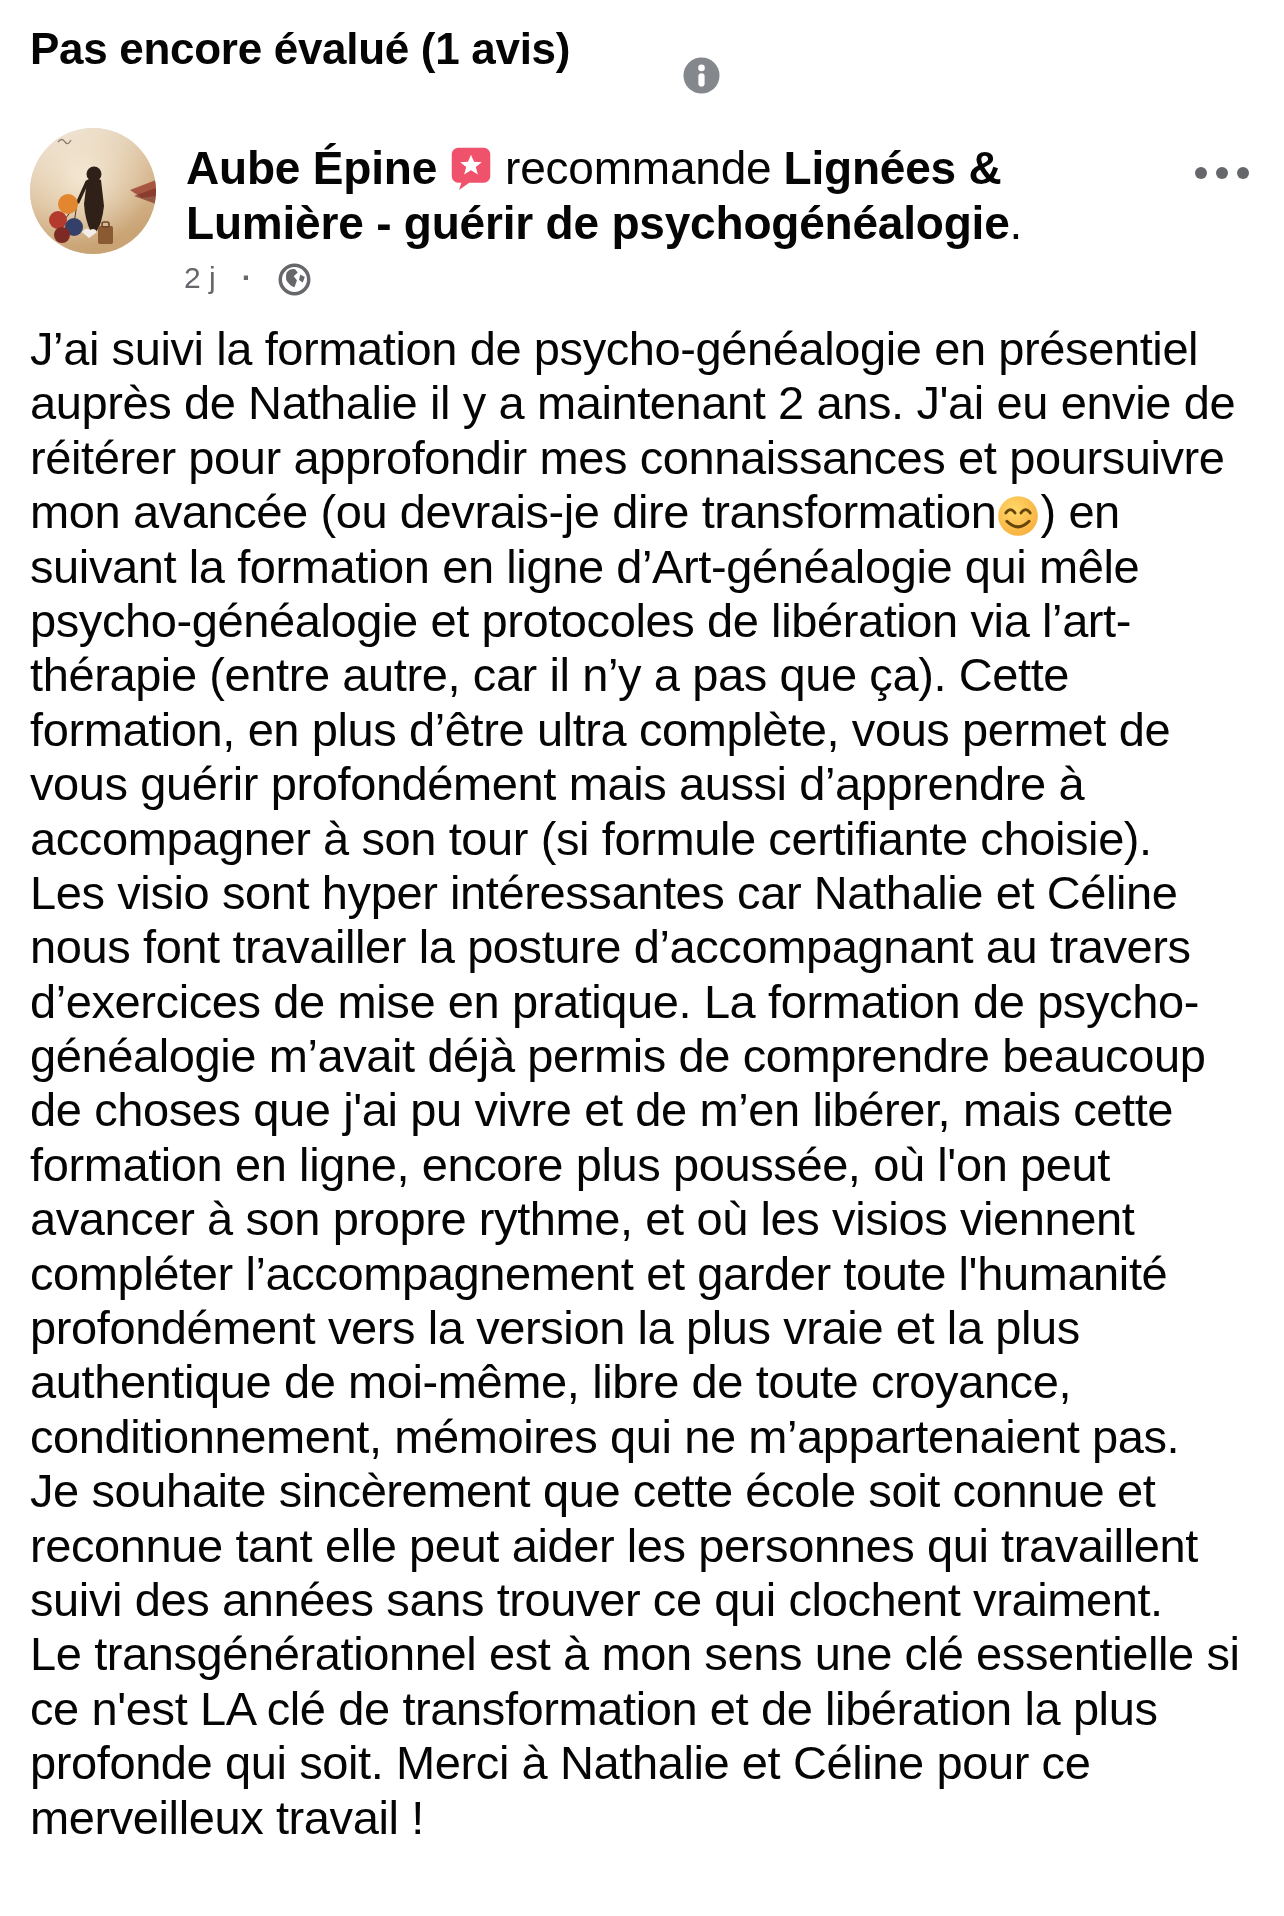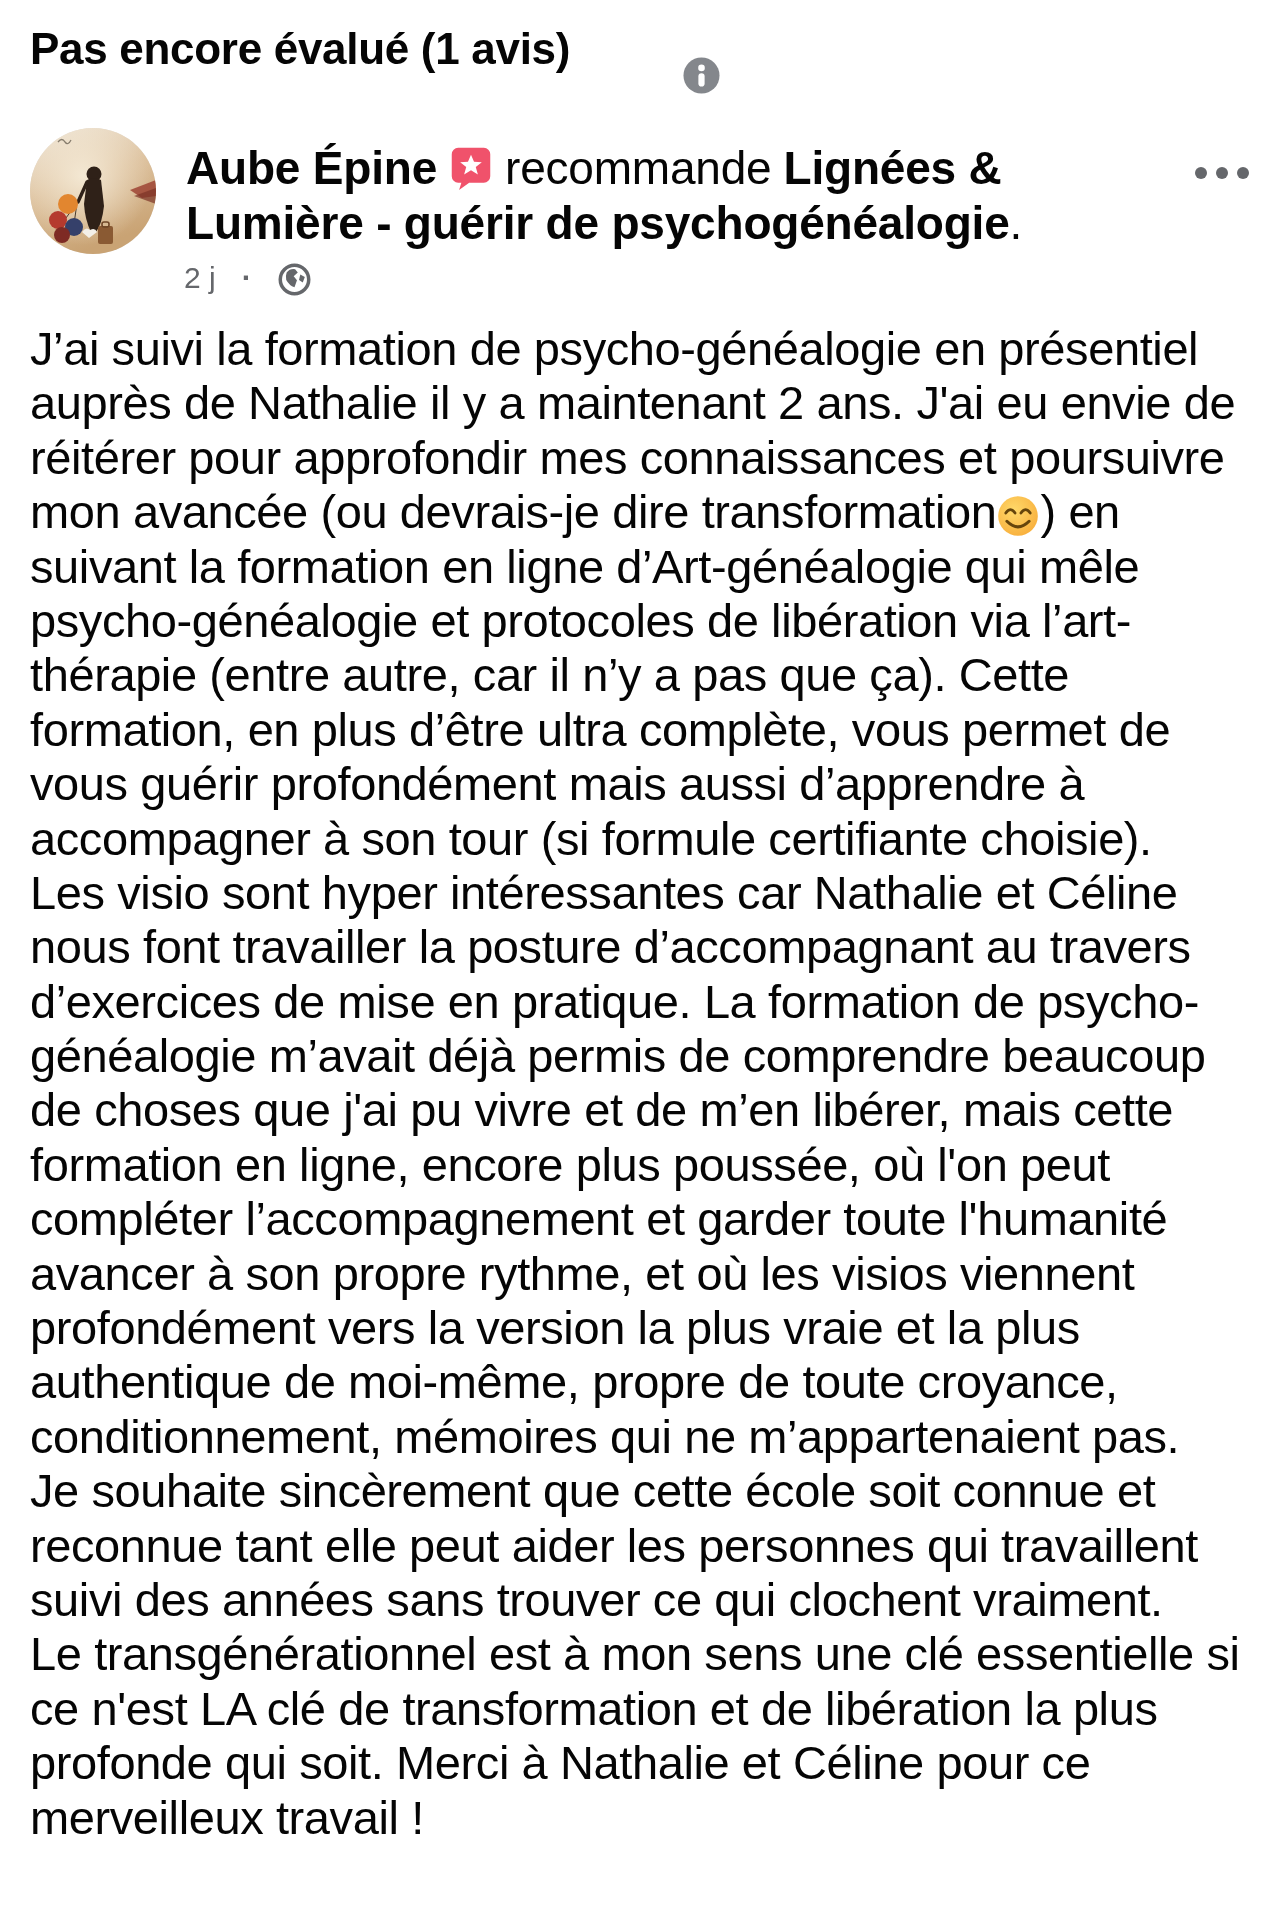--- a/index.html
+++ b/index.html
@@ -159,24 +159,24 @@
         <div class="review-line">thérapie (entre autre, car il n’y a pas que ça). Cette</div>
         <div class="review-line">formation, en plus d’être ultra complète, vous permet de</div>
         <div class="review-line">vous guérir profondément mais aussi d’apprendre à</div>
         <div class="review-line">accompagner à son tour (si formule certifiante choisie).</div>
         <div class="review-line">Les visio sont hyper intéressantes car Nathalie et Céline</div>
         <div class="review-line">nous font travailler la posture d’accompagnant au travers</div>
         <div class="review-line">d’exercices de mise en pratique. La formation de psycho-</div>
         <div class="review-line">généalogie m’avait déjà permis de comprendre beaucoup</div>
         <div class="review-line">de choses que j'ai pu vivre et de m’en libérer, mais cette</div>
         <div class="review-line">formation en ligne, encore plus poussée, où l'on peut</div>
+        <div class="review-line">avancer à son propre rythme, et où les visios viennent</div>
         <div class="review-line">compléter l’accompagnement et garder toute l'humanité</div>
-        <div class="review-line">avancer à son propre rythme, et où les visios viennent</div>
         <div class="review-line">profondément vers la version la plus vraie et la plus</div>
-        <div class="review-line">authentique de moi-même, propre de toute croyance,</div>
+        <div class="review-line">authentique de moi-même, libre de toute croyance,</div>
         <div class="review-line">conditionnement, mémoires qui ne m’appartenaient pas.</div>
         <div class="review-line">Je souhaite sincèrement que cette école soit connue et</div>
         <div class="review-line">reconnue tant elle peut aider les personnes qui travaillent</div>
         <div class="review-line">suivi des années sans trouver ce qui clochent vraiment.</div>
         <div class="review-line">Le transgénérationnel est à mon sens une clé essentielle si</div>
         <div class="review-line">ce n'est LA clé de transformation et de libération la plus</div>
         <div class="review-line">profonde qui soit. Merci à Nathalie et Céline pour ce</div>
         <div class="review-line">merveilleux travail !</div>
       </div>
 

